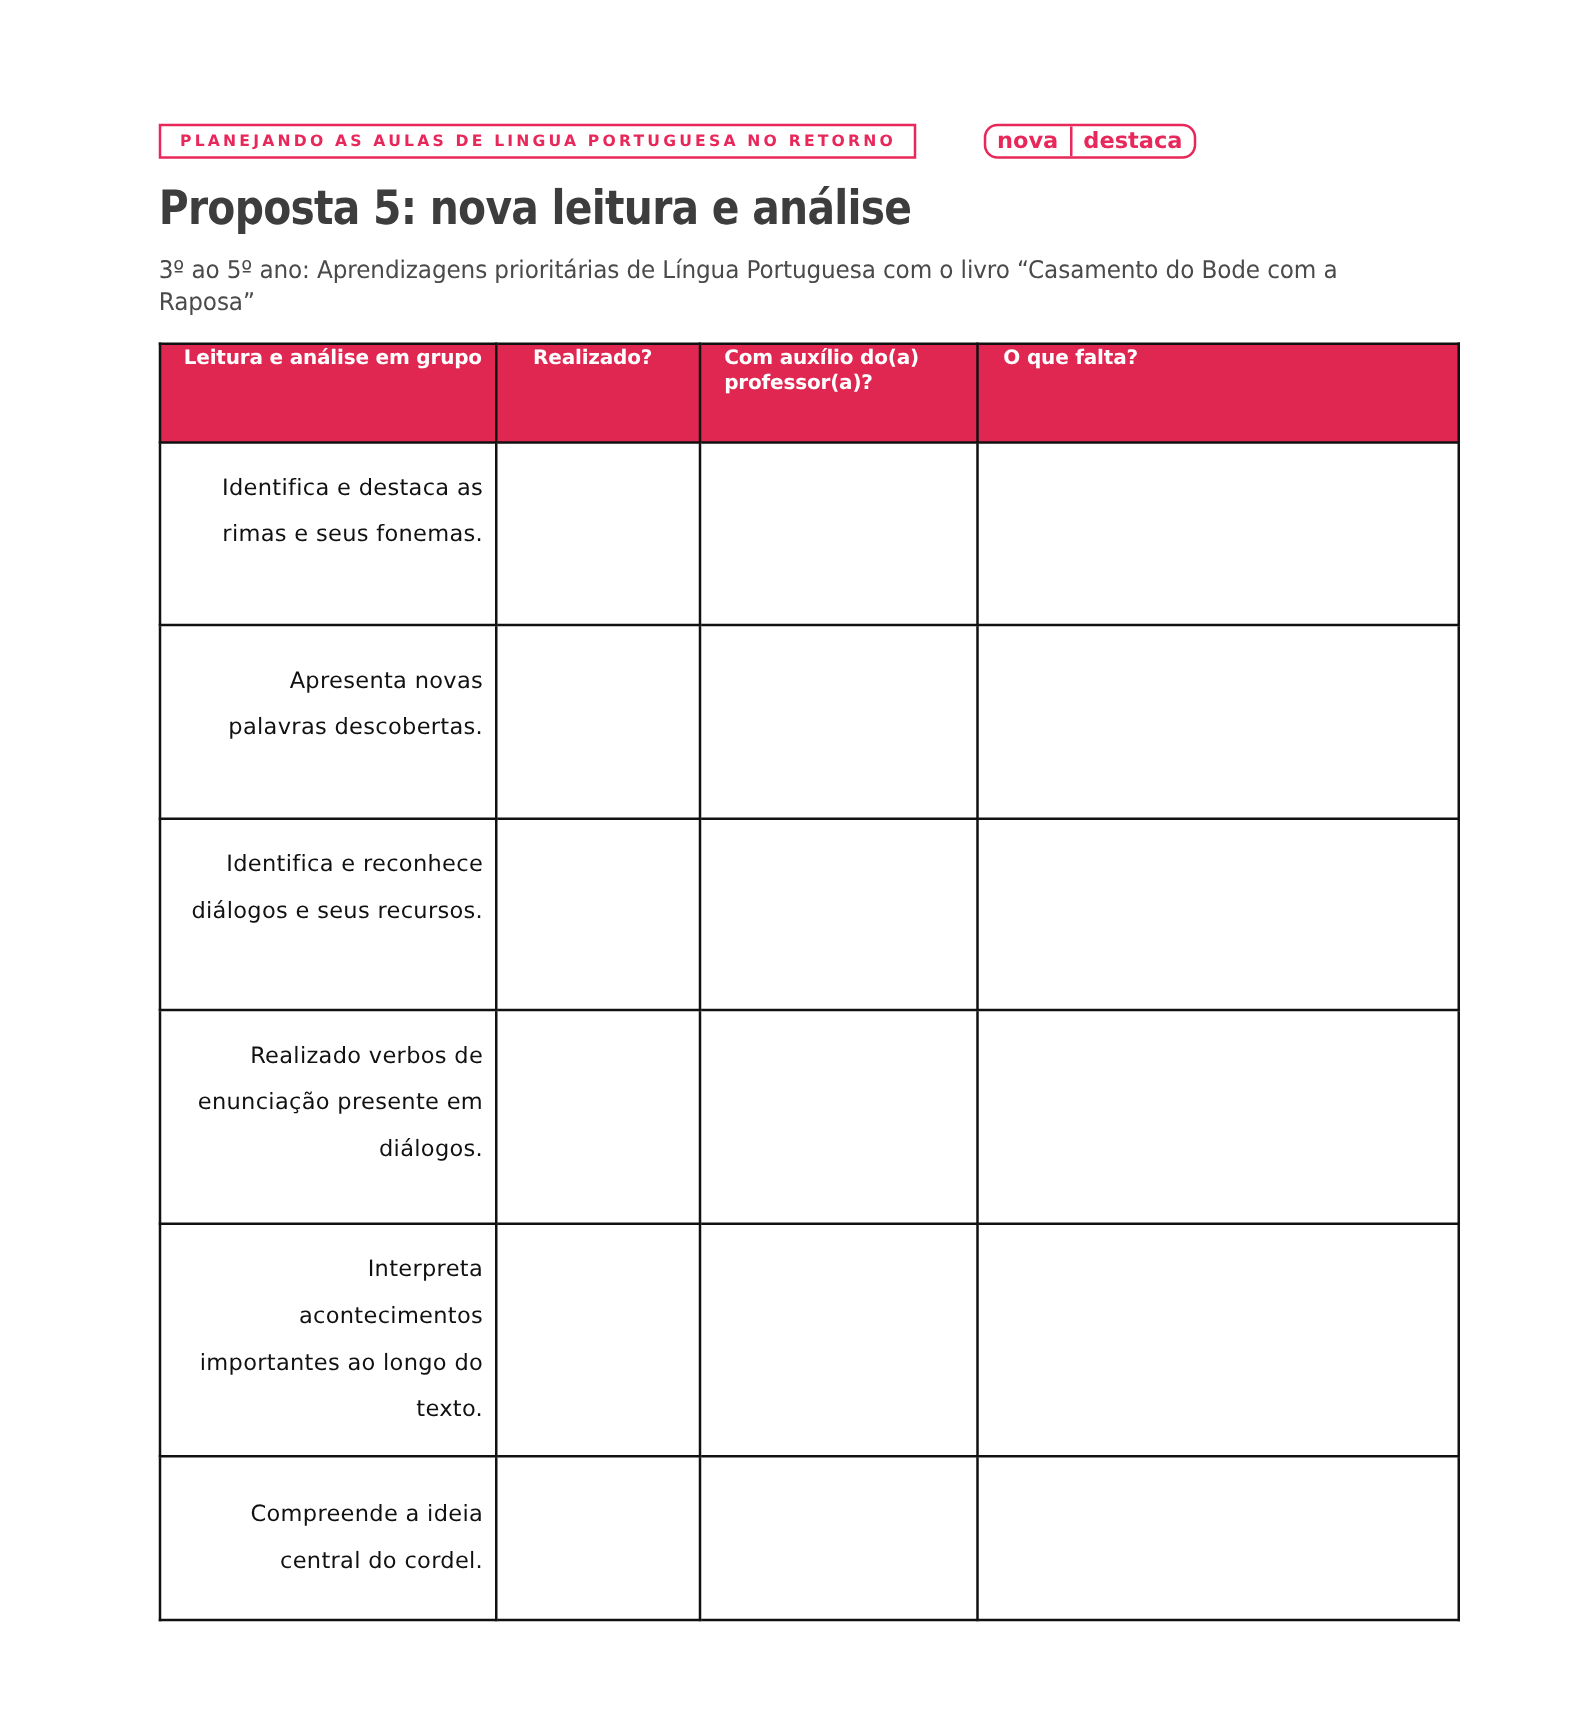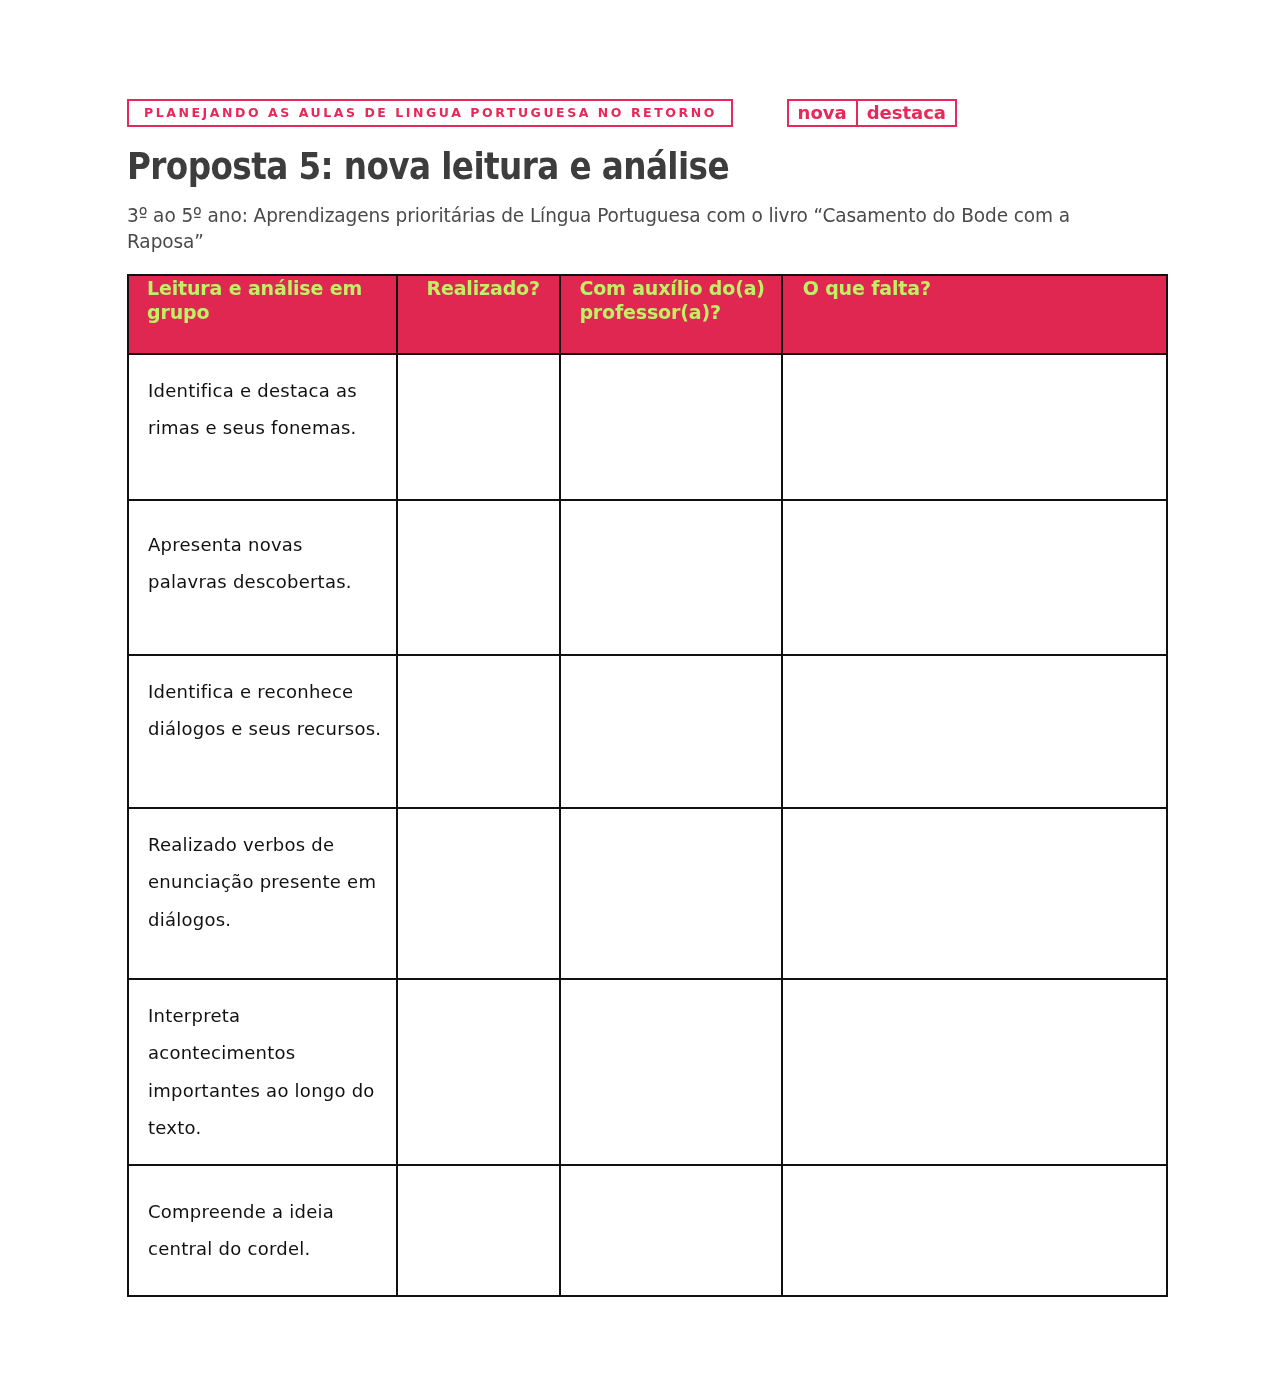--- a/index.html
+++ b/index.html
@@ -50,21 +50,21 @@
     white-space: nowrap;
   }
 
   .logo {
     position: absolute;
     right: 0;
     top: 0;
     height: 28px;
     box-sizing: border-box;
     border: 2px solid #E8285A;
-    border-radius: 0;
+    border-radius: 11px;
     display: flex;
     align-items: stretch;
     overflow: hidden;
   }
   .logo-word {
     display: flex;
     align-items: center;
     padding: 0 9px;
     color: #E8285A;
     font-family: "DejaVu Sans", "Liberation Sans", sans-serif;
@@ -135,23 +135,23 @@
 
   thead th {
     background: #E02752;
     border-color: #111111;
     height: 79px;
     text-align: left;
     vertical-align: middle;
   }
   .hdr-text {
     display: block;
-    color: #bef264;
-    font-family: "DejaVu Sans", "Liberation Sans", sans-serif;
-    font-size: 19px;
+    color: #ffffff;
+    font-family: "DejaVu Sans", "Liberation Sans", sans-serif;
+    font-size: 16px;
     font-weight: 700;
     line-height: 1.28;
     letter-spacing: -0.15px;
     padding: 0 0 0 18px;
   }
   thead th.col-2 .hdr-text { padding-left: 28px; }
   thead th.col-3 .hdr-text { padding-left: 18px; }
   thead th.col-4 .hdr-text { padding-left: 20px; }
 
   tbody td {
@@ -159,20 +159,21 @@
   }
   .cell-text {
     display: block;
     color: #111111;
     font-family: "DejaVu Sans", "Liberation Sans", sans-serif;
     font-size: 18px;
     font-weight: 400;
     line-height: 2.08;
     letter-spacing: 0.25px;
     padding: 17px 10px 17px 19px;
+    text-align: right;
   }
 
   
   tbody tr.r1 td { height: 146px; }
   tbody tr.r2 td { height: 155px; }
   tbody tr.r3 td { height: 153px; }
   tbody tr.r4 td { height: 171px; }
   tbody tr.r5 td { height: 168px; }
   tbody tr.r6 td { height: 131px; }
 

